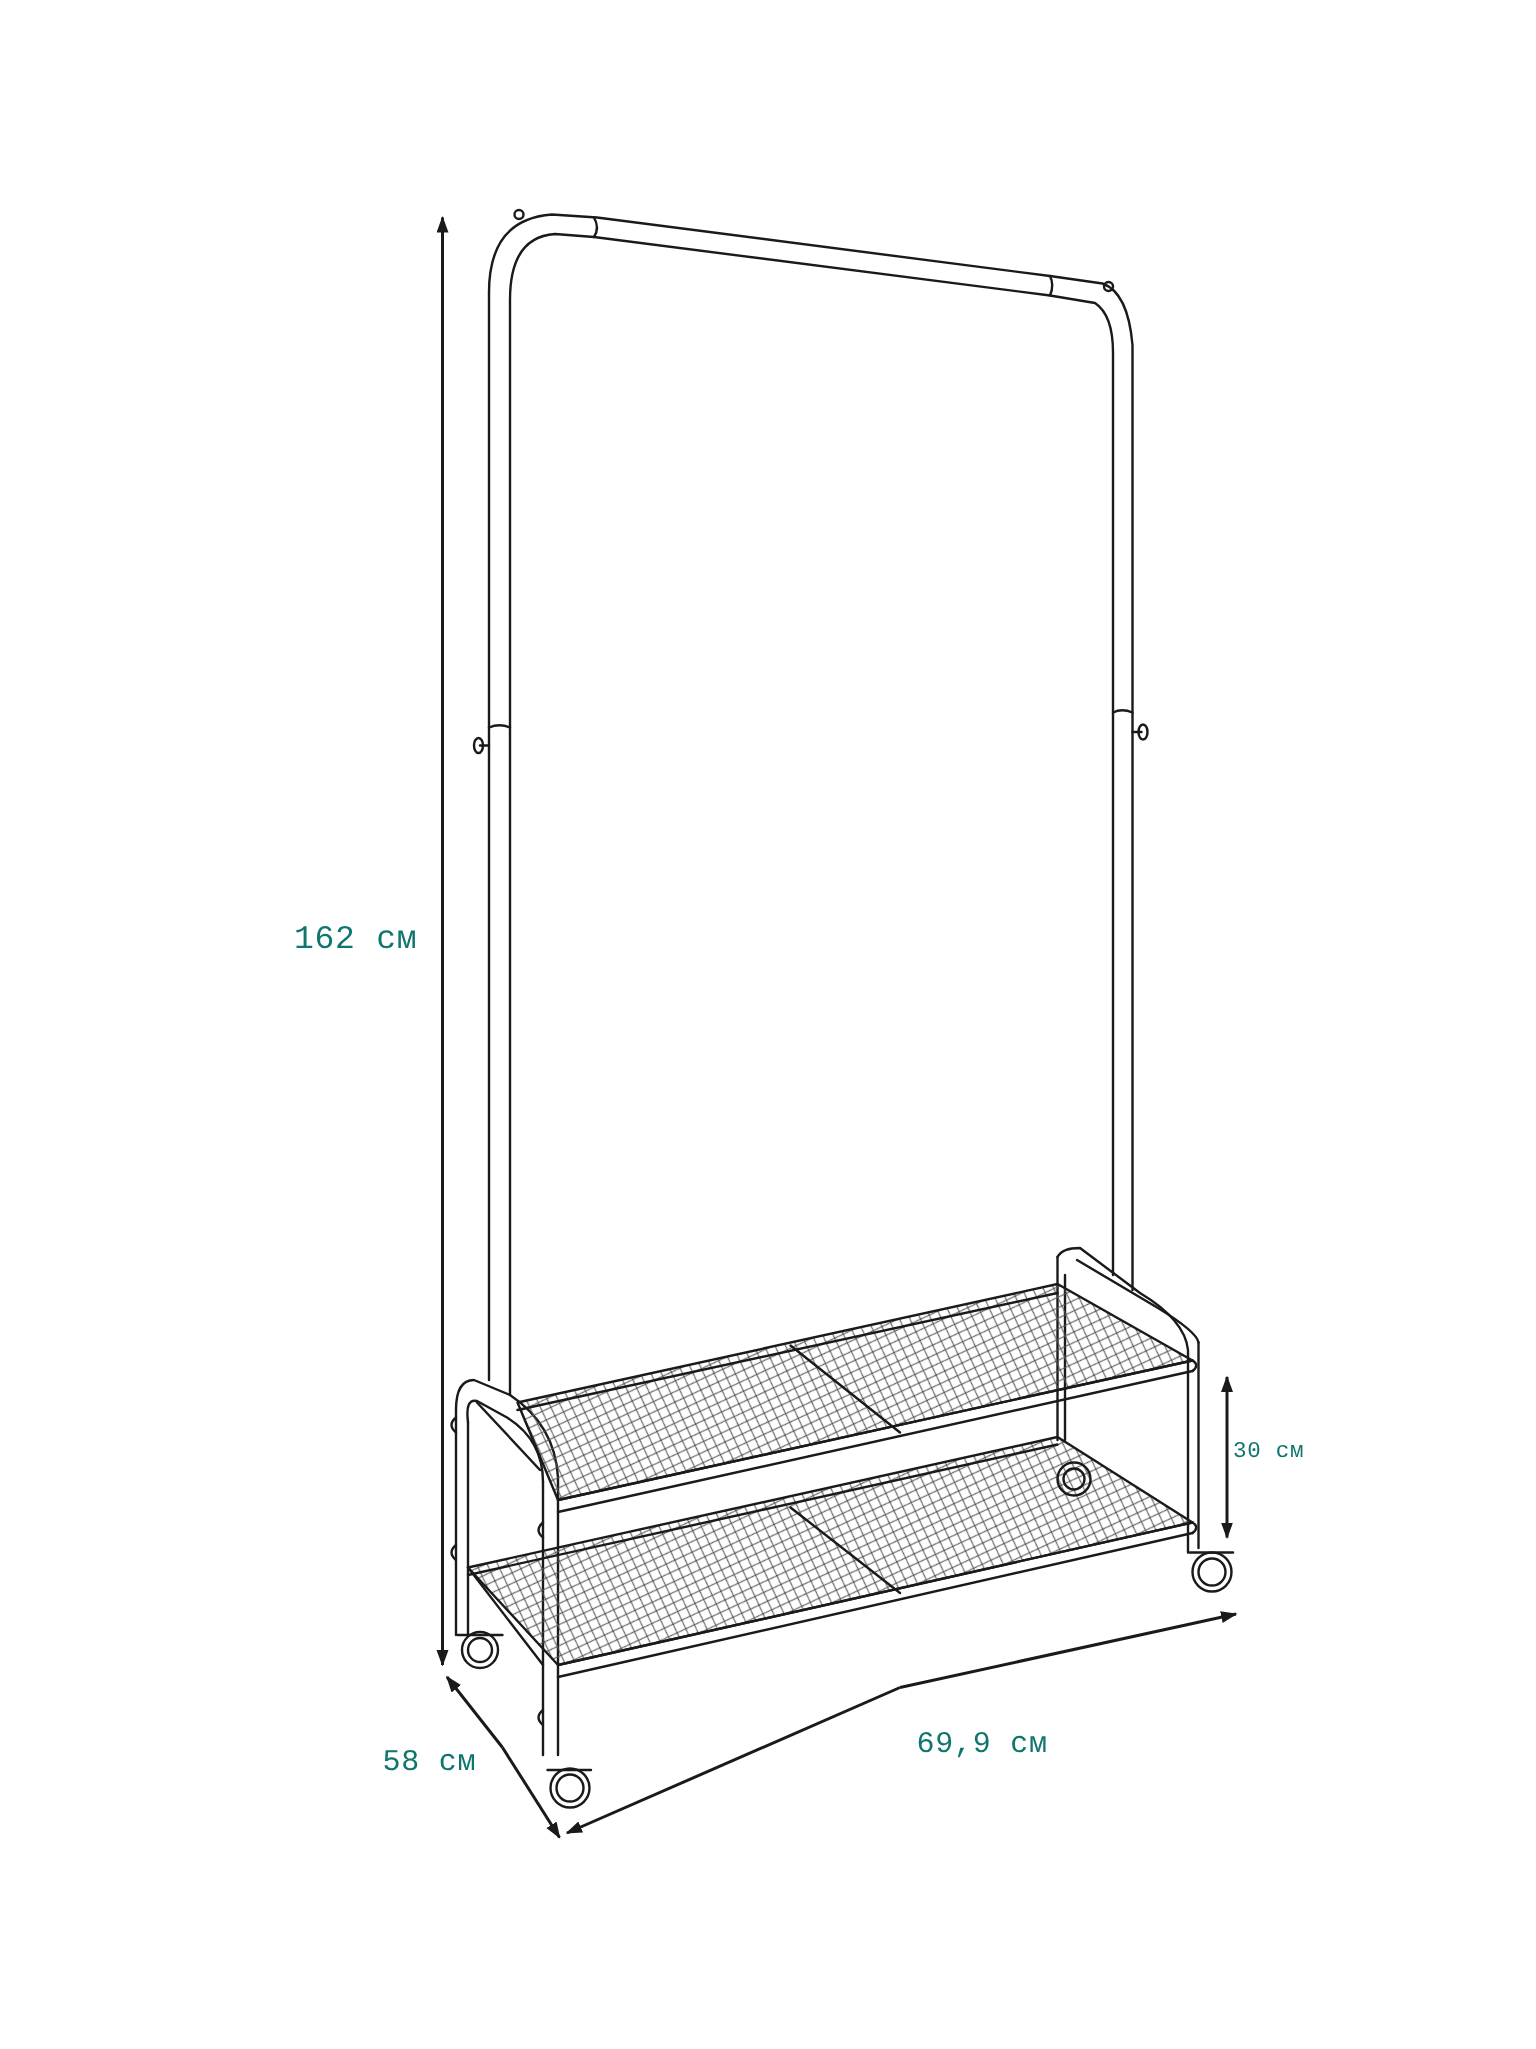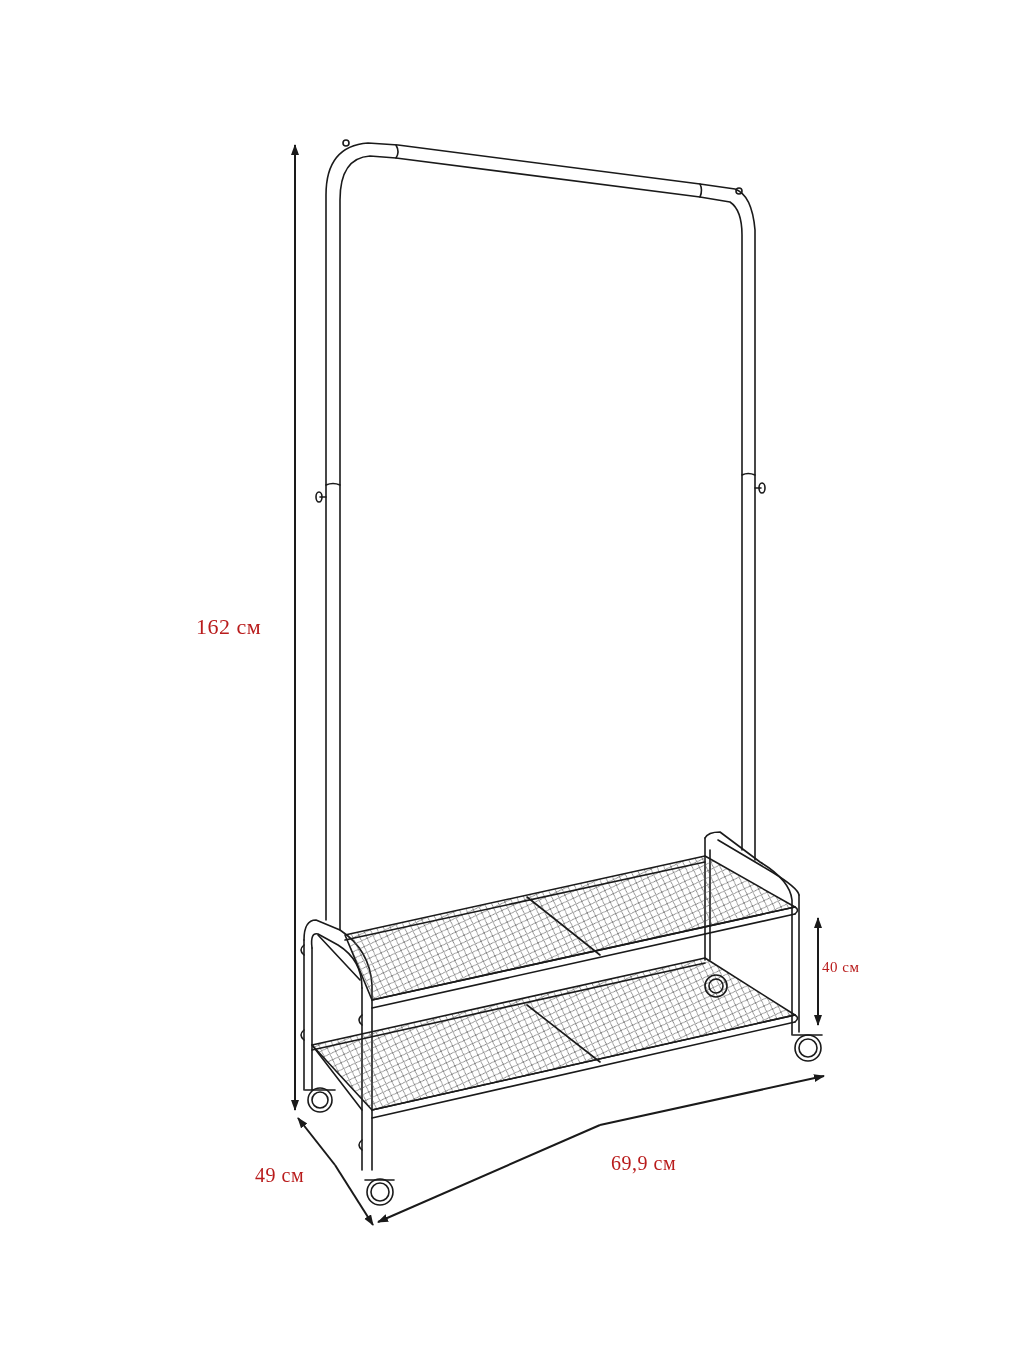--- a/index.html
+++ b/index.html
@@ -1,18 +1,18 @@
 <!DOCTYPE html>
 <html><head>
 <meta charset="utf-8">
 <style>
   html, body { margin:0; padding:0; background:#ffffff; }
   body { width:1024px; height:1366px; position:relative; overflow:hidden; font-family:"DejaVu Sans", sans-serif; }
   #stage { position:absolute; left:0; top:0; width:1024px; height:1366px; }
-  .dim-label { position:absolute; color:#b91c1c; font-family:Liberation Serif, serif; white-space:nowrap; letter-spacing:0.5px; }
+  .dim-label { position:absolute; color:#0f766e; font-family:Liberation Mono, monospace; white-space:nowrap; letter-spacing:0.5px; }
   .lbl-height { left:196px; top:614px; font-size:22px; }
   .lbl-shelf { left:822px; top:959px; font-size:15px; }
   .lbl-depth { left:255px; top:1164px; font-size:20px; }
   .lbl-width { left:611px; top:1152px; font-size:20px; }
 </style>
 </head>
 <body>
 
 <div id="stage">
   <svg width="1024" height="1366" viewBox="0 0 1024 1366" xmlns="http://www.w3.org/2000/svg">
@@ -106,16 +106,16 @@
       <line x1="818" y1="970" x2="818" y2="918" marker-end="url(#arrow)"></line>
       <line x1="818" y1="970" x2="818" y2="1025" marker-end="url(#arrow)"></line>
       <line x1="335" y1="1165" x2="298" y2="1118" marker-end="url(#arrow)"></line>
       <line x1="335" y1="1165" x2="373" y2="1225" marker-end="url(#arrow)"></line>
       <line x1="600" y1="1125" x2="378" y2="1222" marker-end="url(#arrow)"></line>
       <line x1="600" y1="1125" x2="824" y2="1076" marker-end="url(#arrow)"></line>
     </g>
   </svg>
 
   <div class="dim-label lbl-height">162 см</div>
-  <div class="dim-label lbl-shelf">40 см</div>
-  <div class="dim-label lbl-depth">49 см</div>
+  <div class="dim-label lbl-shelf">30 см</div>
+  <div class="dim-label lbl-depth">58 см</div>
   <div class="dim-label lbl-width">69,9 см</div>
 </div>
 
 </body></html>

